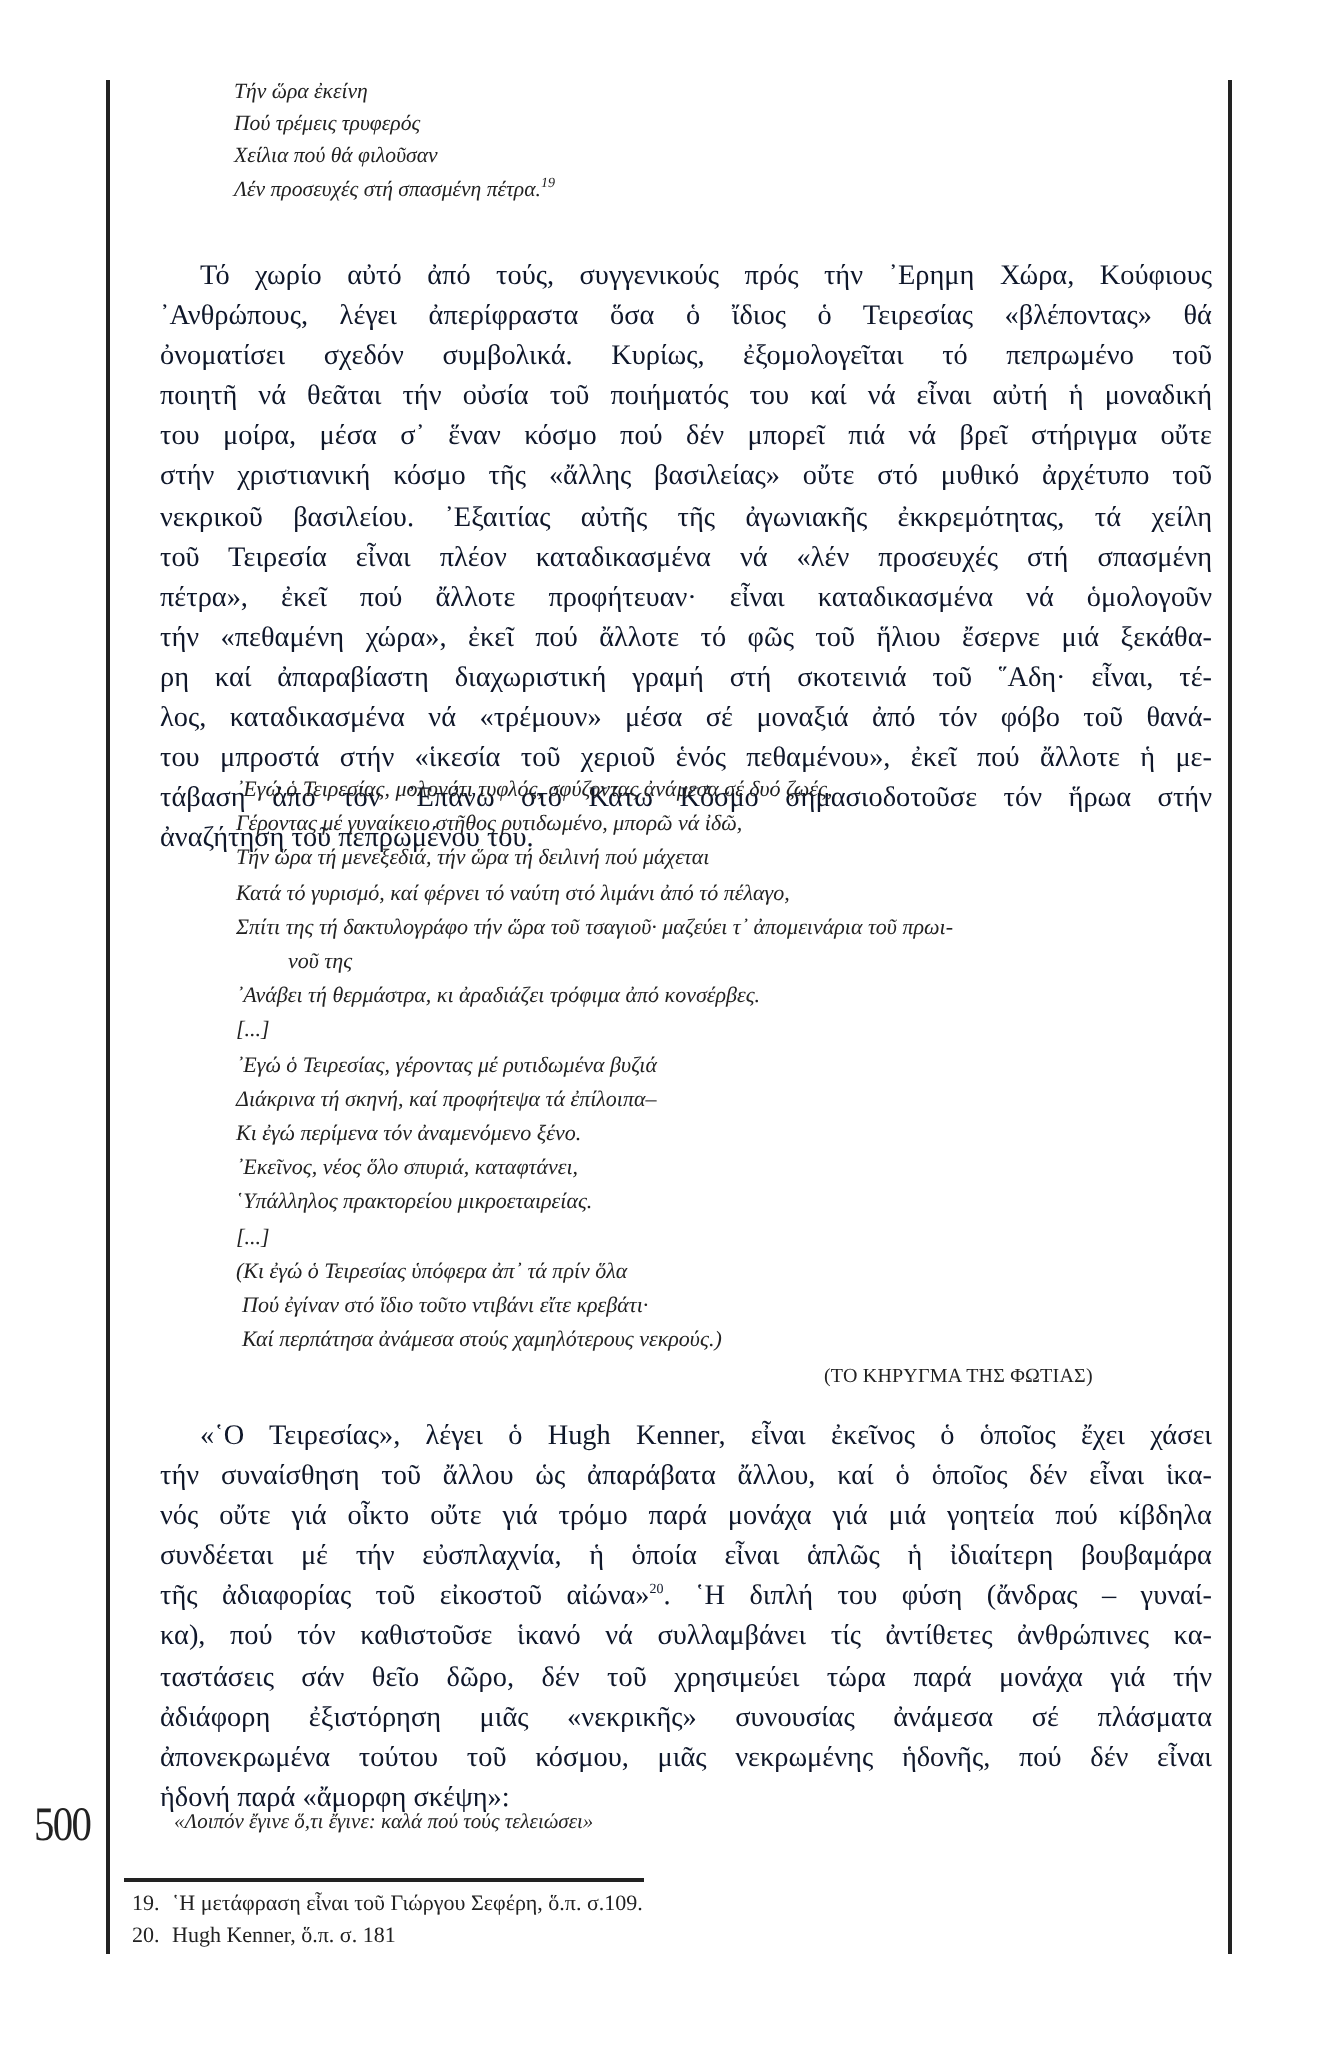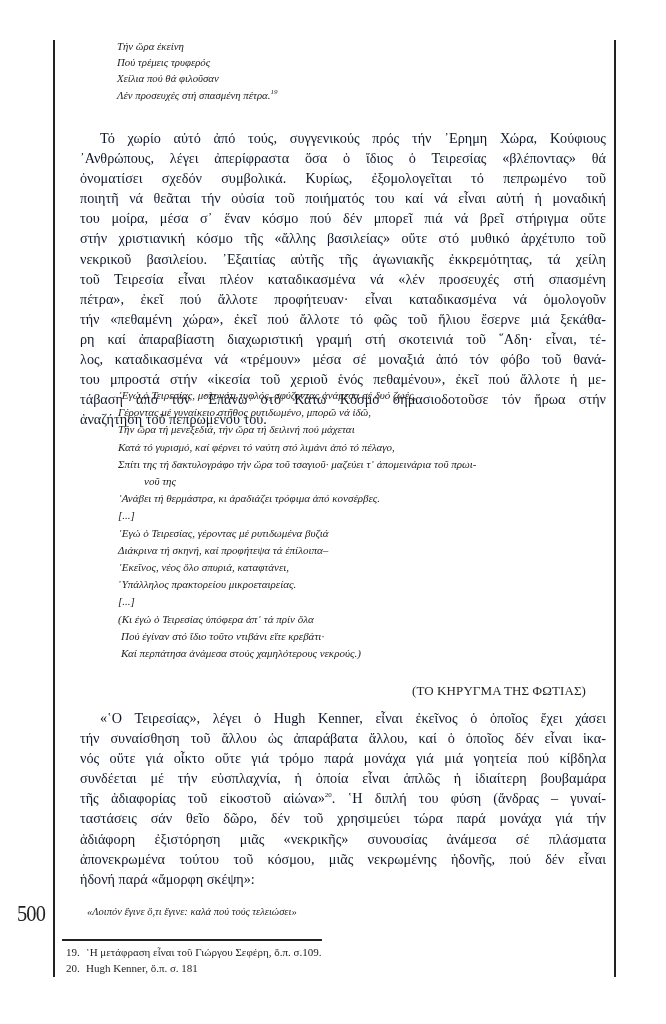--- a/index.html
+++ b/index.html
@@ -19,21 +19,21 @@
   .para .ln { display: block; text-align: justify; text-align-last: justify; white-space: nowrap; }
   .para .ln.last { text-align-last: left; }
   .para .ln.first { padding-left: 20px; }
   .p1 { top: 128px; }
   .p2 { top: 708px; }
 
   .poem { position: absolute; left: 118px; top: 387px; font-style: italic; font-size: 11px; line-height: 17.2px; color: #222; }
   .poem .ln { display: block; white-space: nowrap; }
   .poem .ln.indent { padding-left: 26px; }
   .poem .ln.shift { padding-left: 3px; }
-  .source { position: absolute; left: 412px; top: 683px; font-size: 13px; color: #222; letter-spacing: 0.1px; }
+  .source { position: absolute; left: 412px; top: 683px; font-size: 10px; color: #222; letter-spacing: 0.1px; }
 
   .quote-final { position: absolute; left: 87px; top: 906px; font-style: italic; font-size: 10.5px; color: #222; }
 
   .fn-rule { position: absolute; left: 62px; top: 939px; width: 260px; height: 2px; background: #222; }
   .footnotes { position: absolute; left: 66px; top: 944px; font-size: 11px; line-height: 16px; color: #222; }
   .footnotes .fn { display: block; white-space: nowrap; }
   .footnotes .num { display: inline-block; width: 20px; }
 </style>
 </head>
 <body>
@@ -72,35 +72,37 @@
   <span class="ln">᾽Εγώ ὁ Τειρεσίας, μολονότι τυφλός, σφύζοντας ἀνάμεσα σέ δυό ζωές,</span>
   <span class="ln">Γέροντας μέ γυναίκειο στῆθος ρυτιδωμένο, μπορῶ νά ἰδῶ,</span>
   <span class="ln">Τήν ὥρα τή μενεξεδιά, τήν ὥρα τή δειλινή πού μάχεται</span>
   <span class="ln">Κατά τό γυρισμό, καί φέρνει τό ναύτη στό λιμάνι ἀπό τό πέλαγο,</span>
   <span class="ln">Σπίτι της τή δακτυλογράφο τήν ὥρα τοῦ τσαγιοῦ· μαζεύει τ᾽ ἀπομεινάρια τοῦ πρωι-</span>
   <span class="ln indent">νοῦ της</span>
   <span class="ln">᾽Ανάβει τή θερμάστρα, κι ἀραδιάζει τρόφιμα ἀπό κονσέρβες.</span>
   <span class="ln">[...]</span>
   <span class="ln">᾽Εγώ ὁ Τειρεσίας, γέροντας μέ ρυτιδωμένα βυζιά</span>
   <span class="ln">Διάκρινα τή σκηνή, καί προφήτεψα τά ἐπίλοιπα–</span>
+  <span class="ln">Κι ἐγώ περίμενα τόν ἀναμενόμενο ξένο.</span>
   <span class="ln">᾽Εκεῖνος, νέος ὅλο σπυριά, καταφτάνει,</span>
   <span class="ln">῾Υπάλληλος πρακτορείου μικροεταιρείας.</span>
   <span class="ln">[...]</span>
   <span class="ln">(Κι ἐγώ ὁ Τειρεσίας ὑπόφερα ἀπ᾽ τά πρίν ὅλα</span>
   <span class="ln shift">Πού ἐγίναν στό ἴδιο τοῦτο ντιβάνι εἴτε κρεβάτι·</span>
   <span class="ln shift">Καί περπάτησα ἀνάμεσα στούς χαμηλότερους νεκρούς.)</span>
 </div>
 <div class="source">(ΤΟ ΚΗΡΥΓΜΑ ΤΗΣ ΦΩΤΙΑΣ)</div>
 
 <div class="para p2">
   <span class="ln first" style="white-space: normal; width: 506px;">«῾Ο Τειρεσίας», λέγει ὁ Hugh Kenner, εἶναι ἐκεῖνος ὁ ὁποῖος ἔχει χάσει</span>
   <span class="ln" style="white-space: normal; width: 526px;">τήν συναίσθηση τοῦ ἄλλου ὡς ἀπαράβατα ἄλλου, καί ὁ ὁποῖος δέν εἶναι ἱκα-</span>
   <span class="ln" style="white-space: normal; width: 526px;">νός οὔτε γιά οἶκτο οὔτε γιά τρόμο παρά μονάχα γιά μιά γοητεία πού κίβδηλα</span>
   <span class="ln" style="white-space: normal; width: 526px;">συνδέεται μέ τήν εὐσπλαχνία, ἡ ὁποία εἶναι ἁπλῶς ἡ ἰδιαίτερη βουβαμάρα</span>
   <span class="ln" style="white-space: normal; width: 526px;"><span>τῆς ἀδιαφορίας τοῦ εἰκοστοῦ αἰώνα»</span><sup>20</sup><span>. ῾Η διπλή του φύση </span><span>(ἄνδρας – γυναί-</span></span>
+  <span class="ln" style="white-space: normal; width: 526px;">κα), πού τόν καθιστοῦσε ἱκανό νά συλλαμβάνει τίς ἀντίθετες ἀνθρώπινες κα-</span>
   <span class="ln" style="white-space: normal; width: 526px;">ταστάσεις σάν θεῖο δῶρο, δέν τοῦ χρησιμεύει τώρα παρά μονάχα γιά τήν</span>
   <span class="ln" style="white-space: normal; width: 526px;">ἀδιάφορη ἐξιστόρηση μιᾶς «νεκρικῆς» συνουσίας ἀνάμεσα σέ πλάσματα</span>
   <span class="ln" style="white-space: normal; width: 526px;">ἀπονεκρωμένα τούτου τοῦ κόσμου, μιᾶς νεκρωμένης ἡδονῆς, πού δέν εἶναι</span>
   <span class="ln last" style="white-space: normal;">ἡδονή παρά «ἄμορφη σκέψη»:</span>
 </div>
 
 <div class="quote-final">«Λοιπόν ἔγινε ὅ,τι ἔγινε: καλά πού τούς τελειώσει»</div>
 
 <div class="fn-rule"></div>
 <div class="footnotes">

